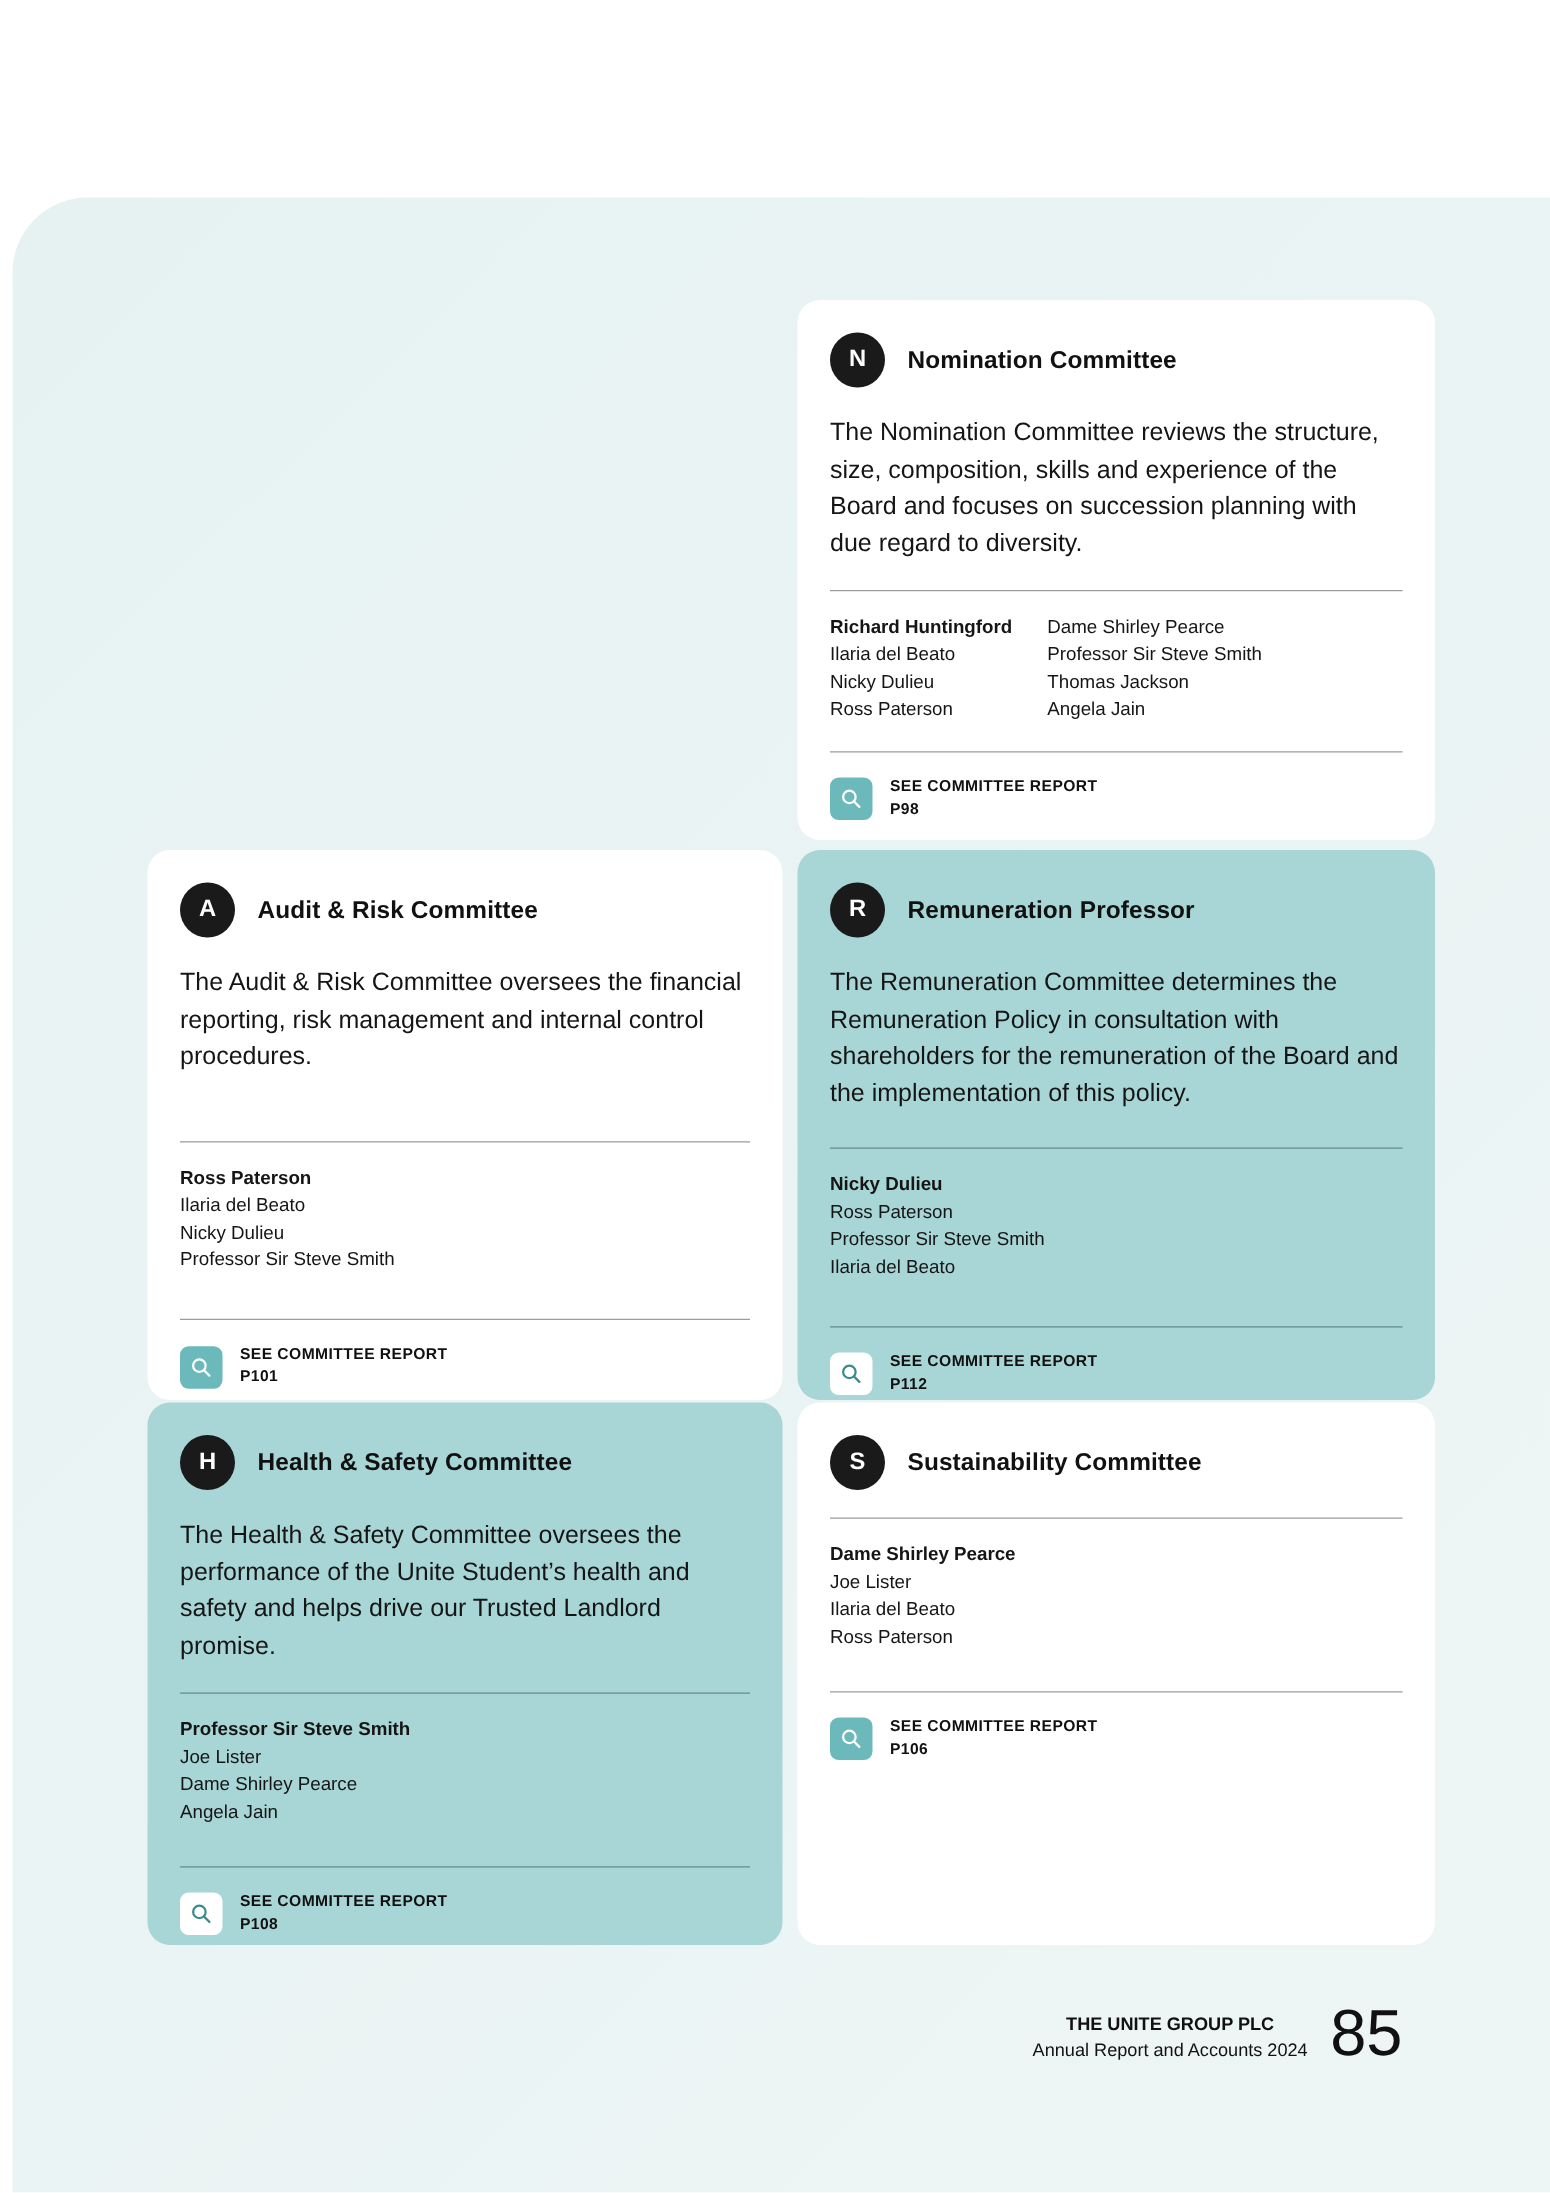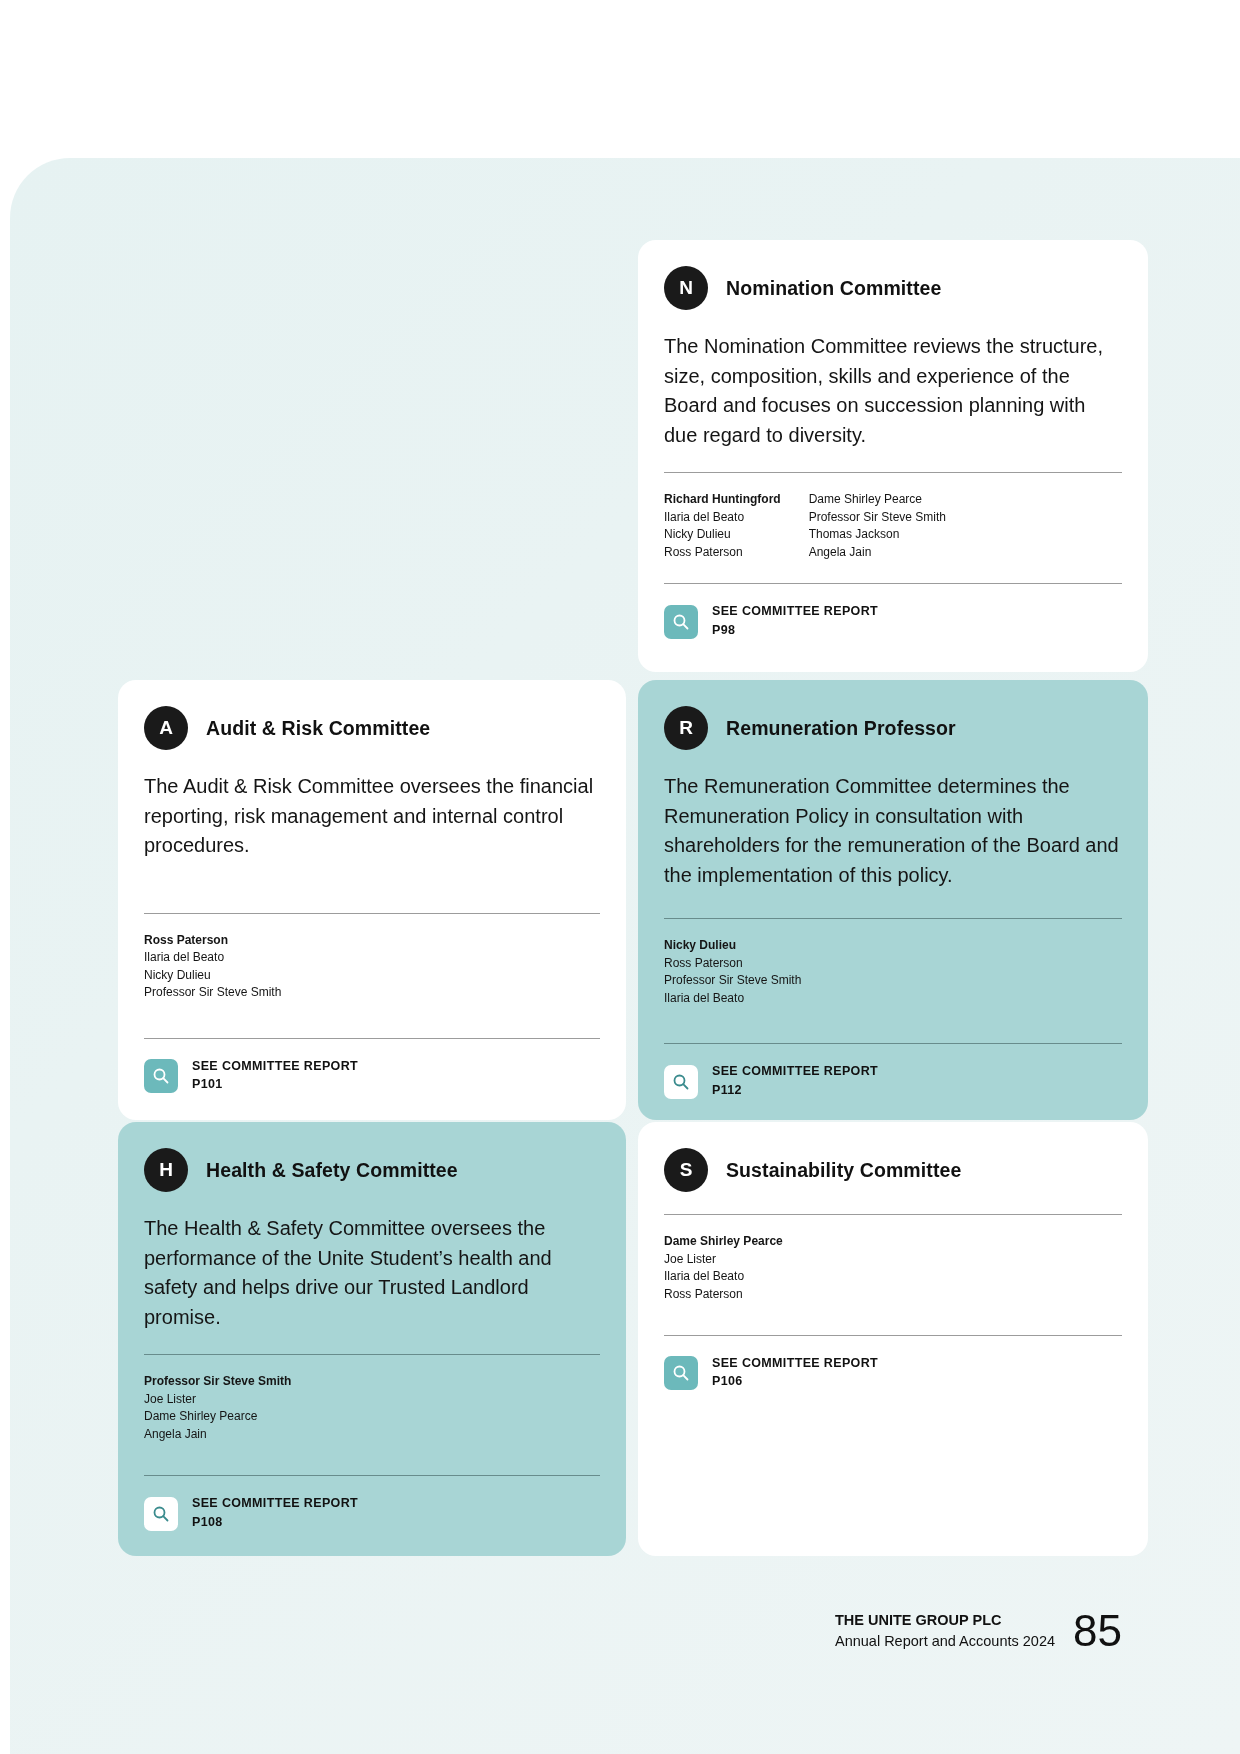--- a/index.html
+++ b/index.html
@@ -111,21 +111,21 @@
   .rule.teal {
     background: #3d5c5c;
     opacity: 0.6;
   }
 
   .members {
     display: flex;
     gap: 28px;
   }
   .members-col {
-    font-size: 12px;
+    font-size: 15px;
     line-height: 1.46;
     color: #151515;
   }
   .members-col .chair {
     font-weight: bold;
   }
 
   .report-link {
     display: flex;
     align-items: flex-end;
@@ -156,28 +156,28 @@
   
   .footer {
     position: absolute;
     right: 118px;
     bottom: 102px;
     display: flex;
     align-items: flex-end;
     gap: 18px;
   }
   .footer-text {
-    text-align: left;
+    text-align: center;
     font-size: 14.5px;
     line-height: 1.45;
     color: #111;
   }
   .footer-text .line1 { font-weight: bold; }
   .page-num {
-    font-size: 44px;
+    font-size: 52px;
     color: #111;
     line-height: 0.95;
     text-align: center;
   }
 </style>
 </head>
 <body>
 
 <div class="page-bg"></div>
 

